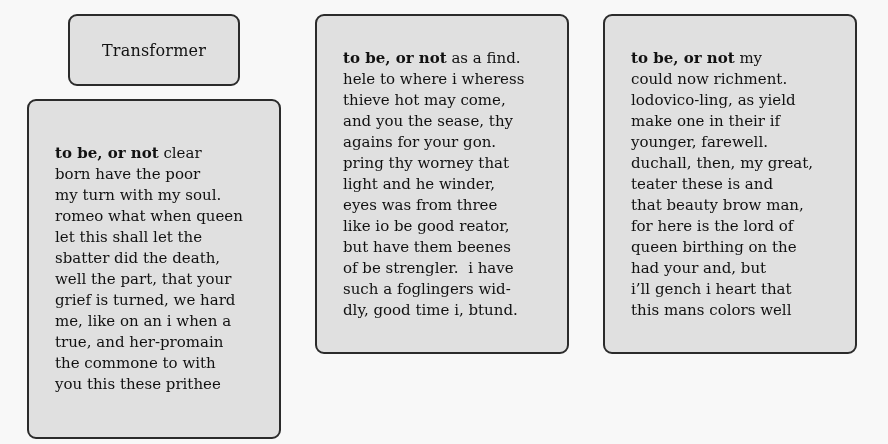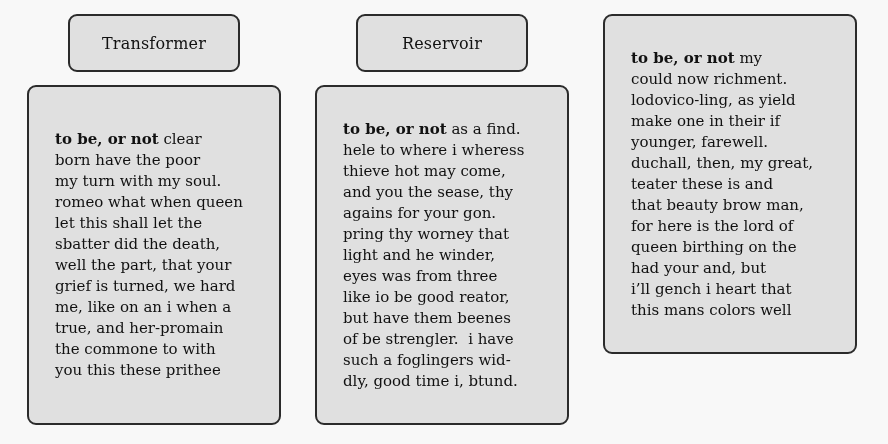--- a/index.html
+++ b/index.html
@@ -30,21 +30,21 @@
   .column {
     display: flex;
     flex-direction: column;
     align-items: center;
     width: 254px;
     flex: 0 0 254px;
   }
   .header-box {
     box-sizing: border-box;
     width: 172px;
-    height: 58px;
+    height: 72px;
     background: var(--box-fill);
     border: 2.5px solid var(--box-border);
     border-radius: 9px;
     display: flex;
     align-items: center;
     justify-content: center;
     margin-bottom: 13px;
   }
   .header-label {
     font-size: 16px;
@@ -94,23 +94,20 @@
 grief is turned, we hard
 me, like on an i when a
 true, and her-promain
 the commone to with
 you this these prithee</span>
       </div>
     </div>
   </div>
 
   <div class="column">
-    <div class="header-box">
-      <span class="header-label">Reservoir</span>
-    </div>
     <div class="content-box">
       <div class="body-text">
         <span class="prompt">to be, or not</span><span class="rest"> as a find.
 hele to where i wheress
 thieve hot may come,
 and you the sease, thy
 agains for your gon.
 pring thy worney that
 light and he winder,
 eyes was from three

